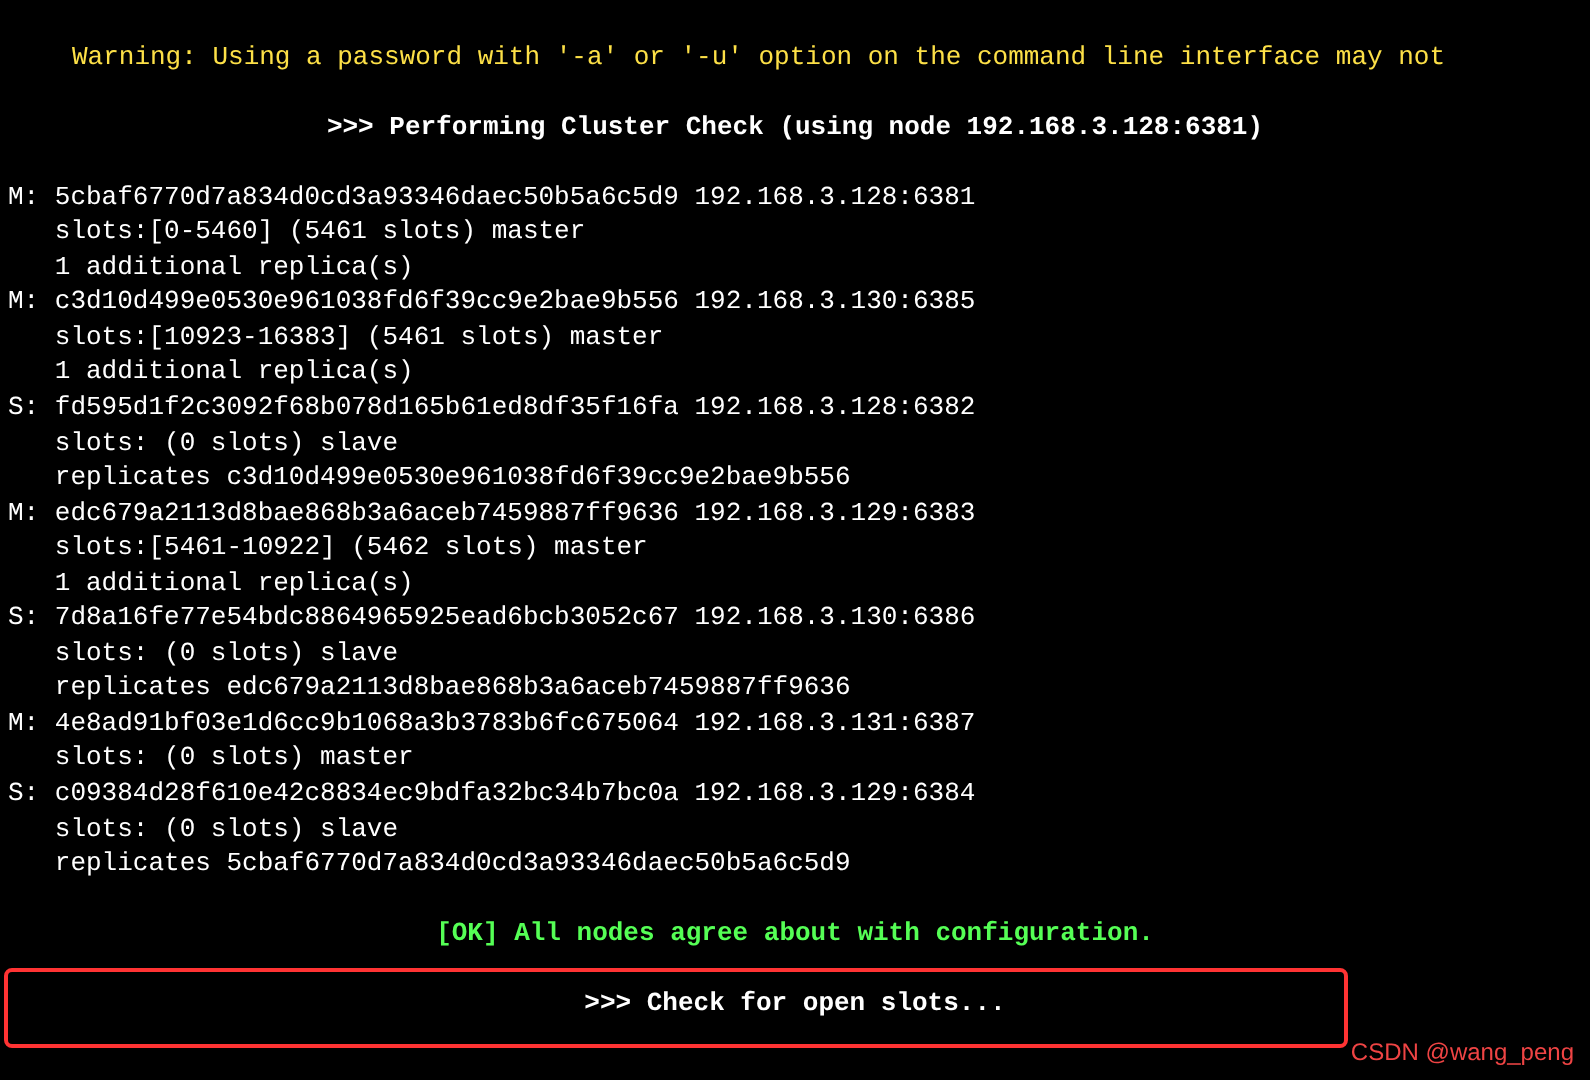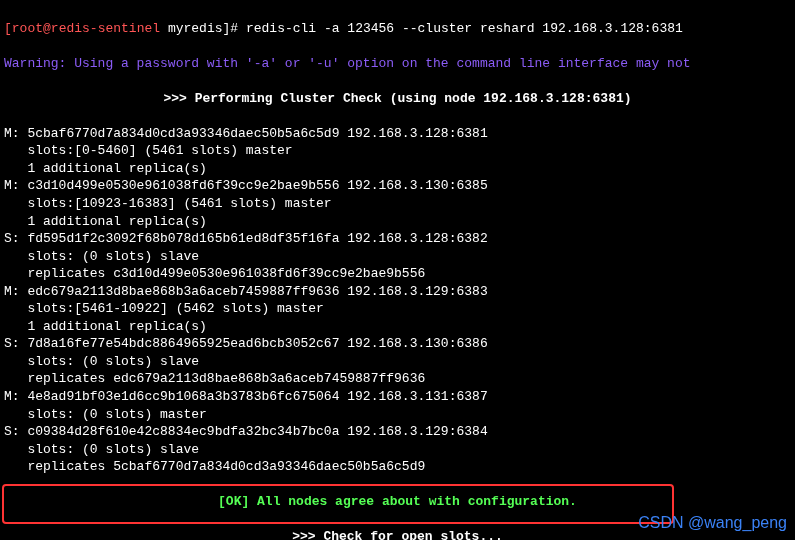--- a/index.html
+++ b/index.html
@@ -14,44 +14,43 @@
     height: 540px;
     overflow: hidden;
     position: relative;
   }
   .terminal {
     padding: 2px 4px;
     white-space: pre;
   }
   .prompt-user { color: #ff5555; }
   .prompt-rest { color: #fff; }
-  .warn { color: #8b5cf6; }
+  .warn { color: #fde047; margin-left: 32px; }
   .bold { font-weight: bold; text-align: center; }
   .green { color: #55ff55; }
   .highlight-box {
     position: absolute;
     border: 2px solid #ff3333;
     border-radius: 4px;
     pointer-events: none;
   }
   .watermark {
     position: absolute;
     right: 8px;
     bottom: 6px;
-    color: #3b82f6;
+    color: #ef4444;
     font-family: Arial, sans-serif;
-    font-size: 16px;
+    font-size: 12px;
   }
   .line { display: block; }
 </style>
 </head>
 <body>
 
 <div class="terminal">
-<span class="line"><span class="prompt-user">[<span>root</span>@<span>redis-sentinel</span></span><span class="prompt-rest"> <span>myredis</span>]<span>#</span> <span>redis-cli -a 123456 --cluster reshard 192.168.3.128:6381</span></span></span>
 <span class="line warn">Warning: Using a password with '-a' or '-u' option on the command line interface may not</span>
 <span class="line bold">&gt;&gt;&gt; Performing Cluster Check (using node 192.168.3.128:6381)</span>
 <span id="nodes-container"><span class="line">M: 5cbaf6770d7a834d0cd3a93346daec50b5a6c5d9 192.168.3.128:6381</span><span class="line">   slots:[0-5460] (5461 slots) master</span><span class="line">   1 additional replica(s)</span><span class="line">M: c3d10d499e0530e961038fd6f39cc9e2bae9b556 192.168.3.130:6385</span><span class="line">   slots:[10923-16383] (5461 slots) master</span><span class="line">   1 additional replica(s)</span><span class="line">S: fd595d1f2c3092f68b078d165b61ed8df35f16fa 192.168.3.128:6382</span><span class="line">   slots: (0 slots) slave</span><span class="line">   replicates c3d10d499e0530e961038fd6f39cc9e2bae9b556</span><span class="line">M: edc679a2113d8bae868b3a6aceb7459887ff9636 192.168.3.129:6383</span><span class="line">   slots:[5461-10922] (5462 slots) master</span><span class="line">   1 additional replica(s)</span><span class="line">S: 7d8a16fe77e54bdc8864965925ead6bcb3052c67 192.168.3.130:6386</span><span class="line">   slots: (0 slots) slave</span><span class="line">   replicates edc679a2113d8bae868b3a6aceb7459887ff9636</span><span class="line">M: 4e8ad91bf03e1d6cc9b1068a3b3783b6fc675064 192.168.3.131:6387</span><span class="line">   slots: (0 slots) master</span><span class="line">S: c09384d28f610e42c8834ec9bdfa32bc34b7bc0a 192.168.3.129:6384</span><span class="line">   slots: (0 slots) slave</span><span class="line">   replicates 5cbaf6770d7a834d0cd3a93346daec50b5a6c5d9</span></span>
 <span class="line green bold">[OK] All nodes agree about with configuration.</span>
 <span class="line bold">&gt;&gt;&gt; Check for open slots...</span>
 
 
 
 </div>
 

